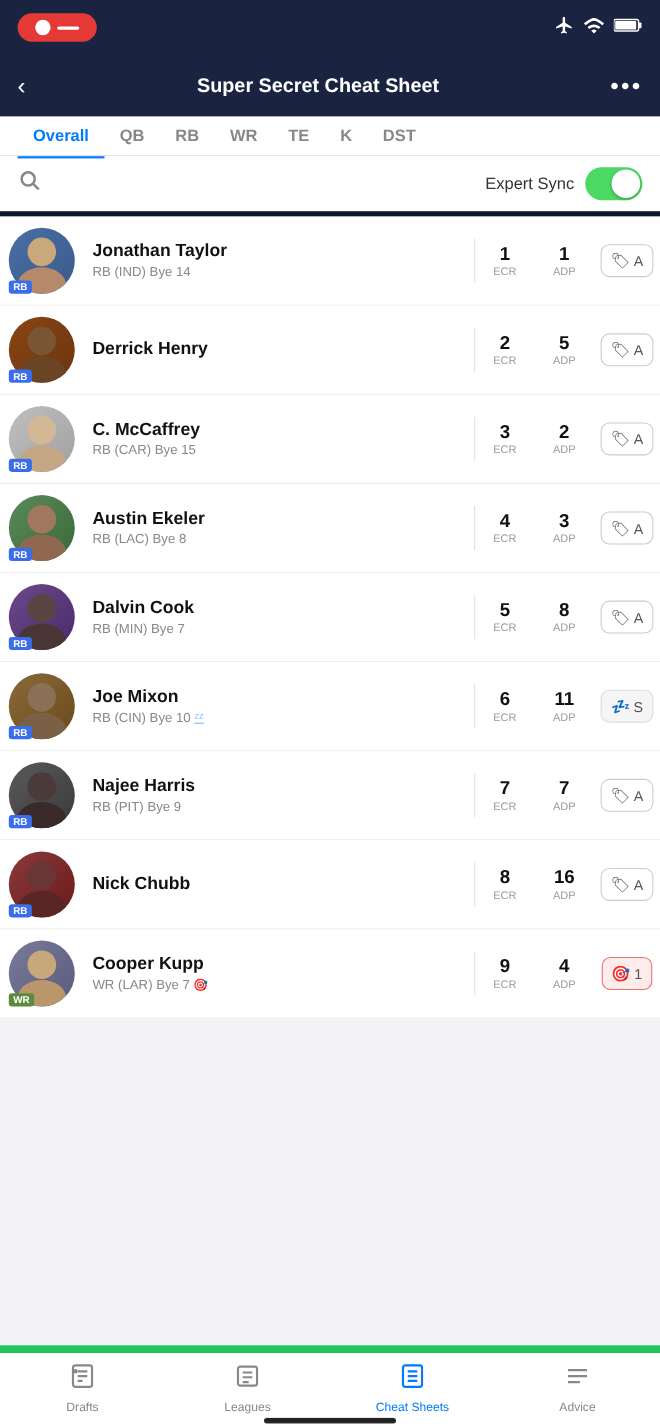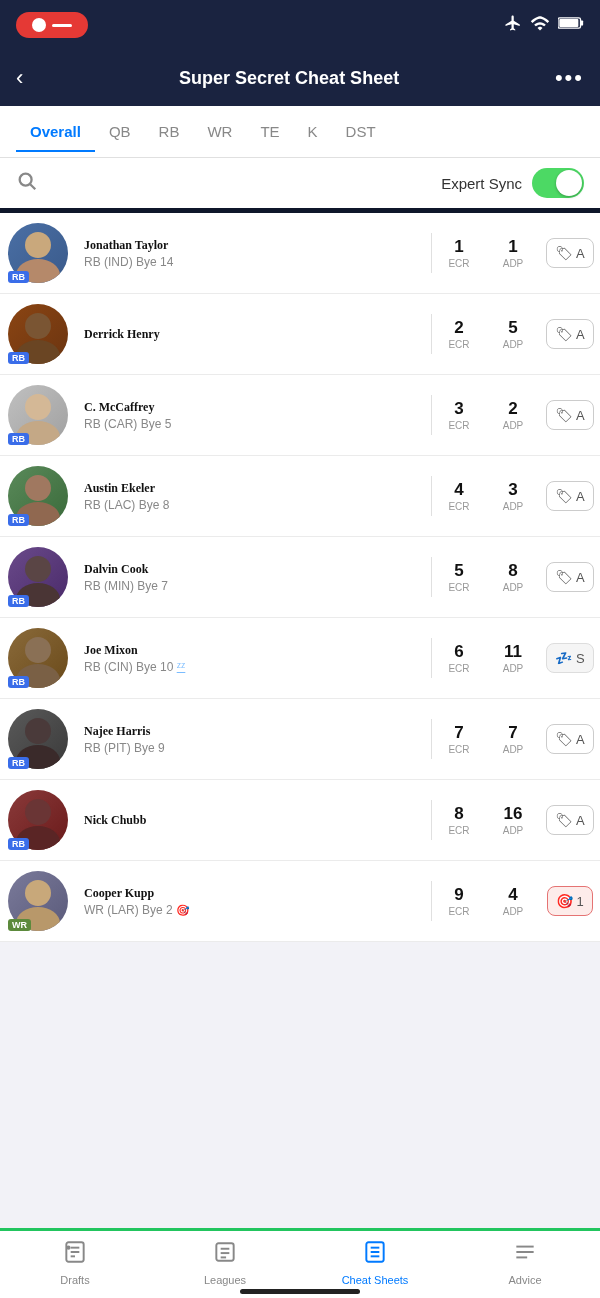--- a/index.html
+++ b/index.html
@@ -56,29 +56,29 @@
     .header-title { color: white; font-size: 18px; font-weight: 700; }
     .header-more { color: white; font-size: 22px; letter-spacing: 2px; cursor: pointer; }
 
     
     .tabs {
       background: white;
       display: flex;
       align-items: center;
       padding: 0 16px;
       border-bottom: 1px solid #e0e0e0;
-      height: 52px;
+      height: 36px;
     }
     .tab {
       padding: 12px 14px;
       font-size: 15px;
       color: #888;
       cursor: pointer;
       position: relative;
-      font-weight: 400;
+      font-weight: 700;
     }
     .tab.active {
       color: #007aff;
       font-weight: 600;
     }
     .tab.active::after {
       content: '';
       position: absolute;
       bottom: 0;
       left: 0; right: 0;
@@ -149,24 +149,23 @@
       font-weight: 700;
       padding: 1px 4px;
       border-radius: 3px;
     }
     .pos-badge.wr { background: #5c8a3c; }
     .player-info {
       flex: 1;
       padding-left: 10px;
     }
     .player-name {
-      font-size: 12px;
+      font-size: 16px;
       font-weight: 700;
       color: #111;
-      font-family: Liberation Serif, serif;
     }
     .player-meta {
       font-size: 12px;
       color: #888;
       margin-top: 2px;
     }
     .sleep-icon { color: #7abcff; font-size: 12px; text-decoration: underline; }
     .target-icon { color: #e53935; font-size: 11px; }
     .stat-col {
       width: 54px;
@@ -214,21 +213,21 @@
     }
     .action-btn.target {
       background: #fdecea;
       border-color: #e57373;
     }
     .tag-icon { font-size: 14px; }
 
     
     .bottom-nav {
       background: white;
-      border-top: 3px solid #22c55e;
+      border-top: 7px solid #22c55e;
       display: flex;
       align-items: center;
       justify-content: space-around;
       padding: 8px 0 12px;
       position: fixed;
       bottom: 0;
       width: 600px;
     }
     .nav-item {
       display: flex;
@@ -403,21 +402,21 @@
       <div class="player-avatar av-cm">
         <svg width="60" height="60" viewBox="0 0 60 60">
           <circle cx="30" cy="22" r="13" fill="#d4b896"></circle>
           <ellipse cx="30" cy="52" rx="22" ry="16" fill="#c4a886"></ellipse>
         </svg>
       </div>
       <span class="pos-badge">RB</span>
     </div>
     <div class="player-info">
       <div class="player-name">C. McCaffrey</div>
-      <div class="player-meta">RB (CAR) Bye 5</div>
+      <div class="player-meta">RB (CAR) Bye 15</div>
     </div>
     <div class="divider-col"></div>
     <div class="stat-col">
       <div class="stat-val">3</div>
       <div class="stat-label">ECR</div>
     </div>
     <div class="stat-col">
       <div class="stat-val">2</div>
       <div class="stat-label">ADP</div>
     </div>
@@ -592,21 +591,21 @@
         <svg width="60" height="60" viewBox="0 0 60 60">
           <circle cx="30" cy="22" r="13" fill="#c8a87a"></circle>
           <ellipse cx="30" cy="52" rx="22" ry="16" fill="#b8986a"></ellipse>
         </svg>
       </div>
       <span class="pos-badge wr">WR</span>
     </div>
     <div class="player-info">
       <div class="player-name">Cooper Kupp</div>
       <div class="player-meta">
-        <span>WR (LAR) Bye 2</span>
+        <span>WR (LAR) Bye 7</span>
         <span class="target-icon"> 🎯</span>
       </div>
     </div>
     <div class="divider-col"></div>
     <div class="stat-col">
       <div class="stat-val">9</div>
       <div class="stat-label">ECR</div>
     </div>
     <div class="stat-col">
       <div class="stat-val">4</div>

